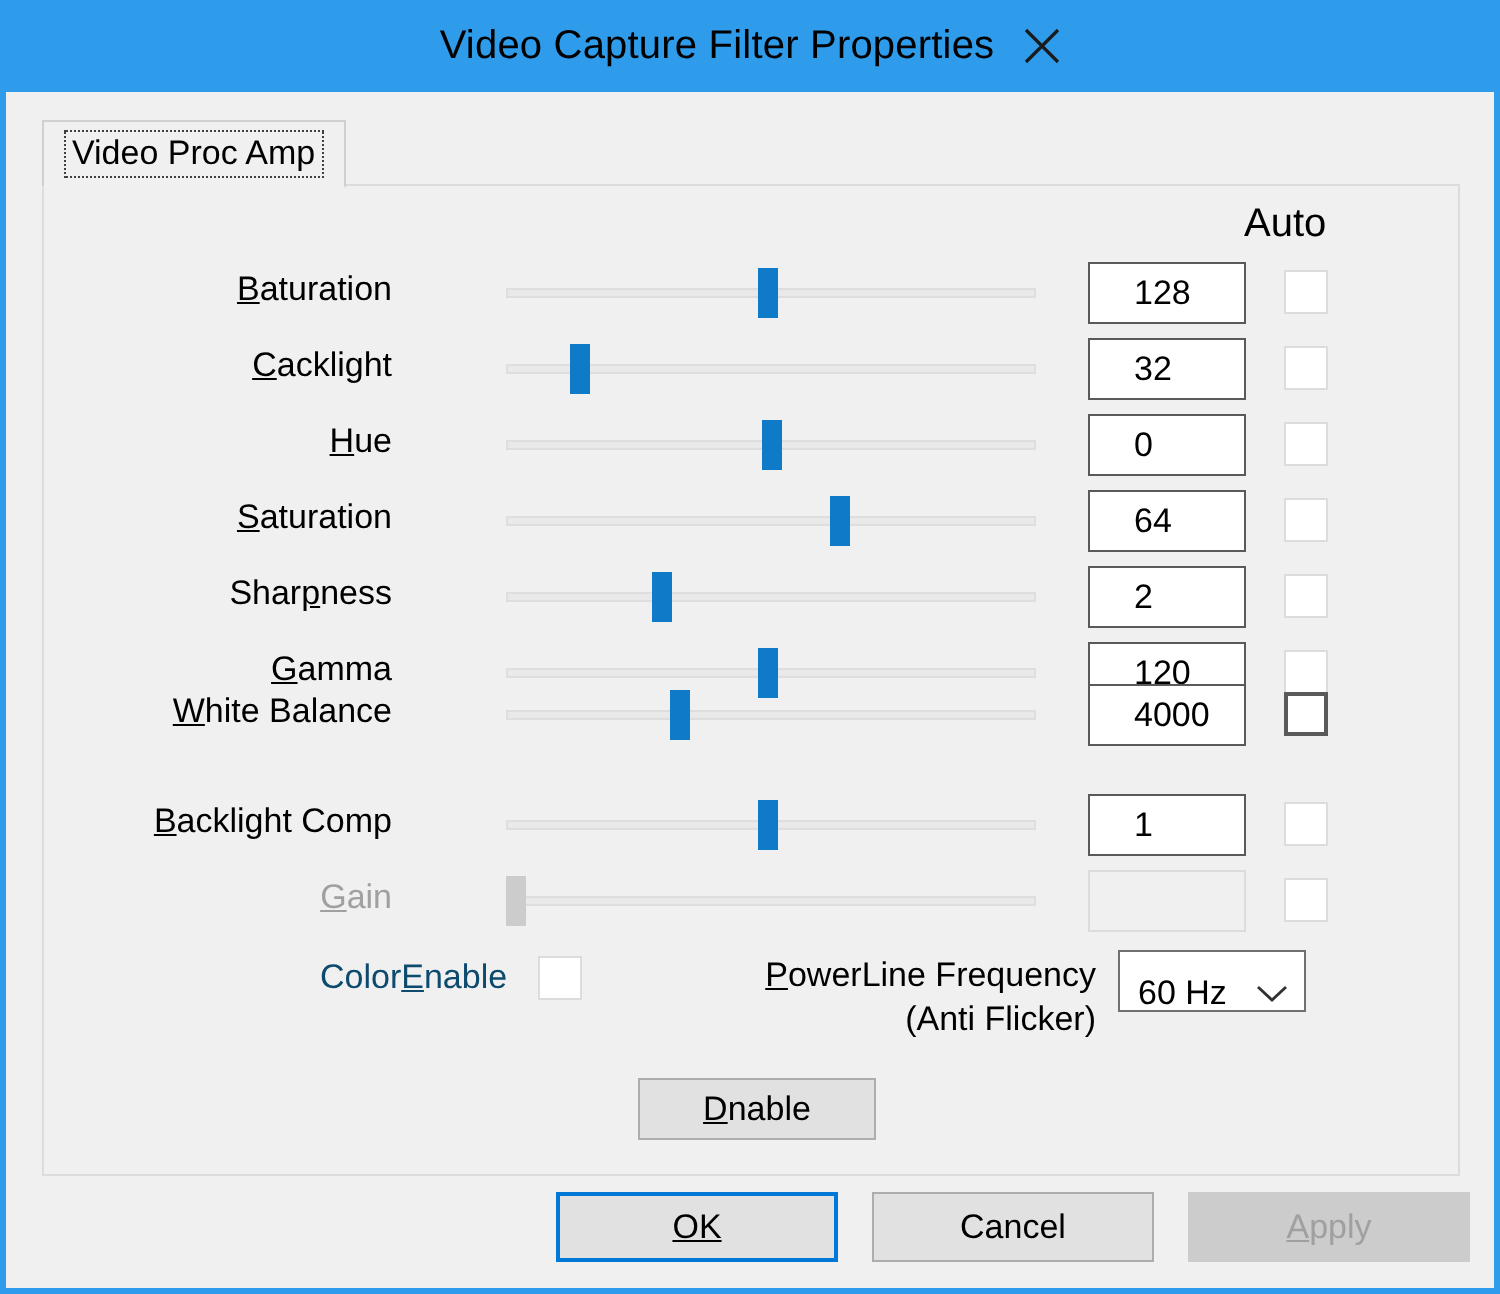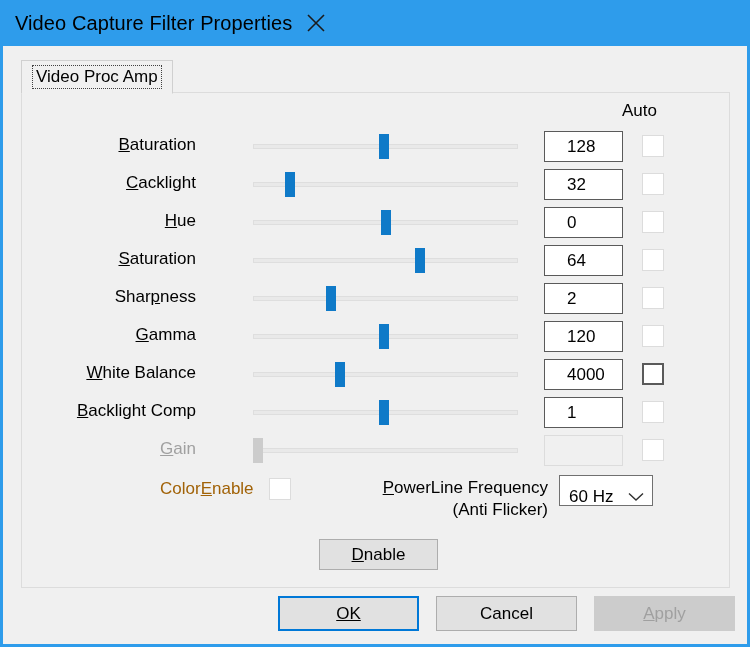--- a/index.html
+++ b/index.html
@@ -23,21 +23,21 @@
   
   .titlebar {
     position: absolute;
     left: -3px;
     top: 0;
     width: 750px;
     height: 46px;
     background: #2e9ceb;
     display: flex;
     align-items: center;
-    justify-content: flex-start;
+    justify-content: center;
   }
   .title-text {
     color: #000000;
     font-size: 20px;
     padding-left: 15px;
     letter-spacing: 0.1px;
     white-space: nowrap;
   }
   .close-btn {
     width: 48px;
@@ -99,21 +99,21 @@
     box-sizing: border-box;
     background: #f0f0f0;
     border: 1px solid #dcdcdc;
   }
 
   
   .auto-header {
     position: absolute;
     left: 619px;
     top: 101px;
-    font-size: 17px;
+    font-size: 20px;
     color: #000;
   }
 
   
   .row {
     position: absolute;
     left: 0;
     width: 709px;
     height: 30px;
     display: block;
@@ -189,21 +189,21 @@
     border: 1px solid #dcdcdc;
   }
   .autobox.enabled { border: 2px solid #5a5a5a; }
 
   
   .colorenable-label {
     position: absolute;
     left: 157px;
     top: 479px;
     font-size: 17px;
-    color: #a16207;
+    color: #0c4a6e;
   }
   .colorenable-box {
     position: absolute;
     left: 266px;
     top: 478px;
     width: 22px;
     height: 22px;
     box-sizing: border-box;
     background: #ffffff;
     border: 1px solid #dcdcdc;
@@ -358,21 +358,21 @@
       </div>
       <div class="row" style="top: 321px;">
         <div class="row-label"><span></span><u>G</u><span>amma</span></div>
         <div class="slider">
           <div class="track"></div>
           <div class="thumb" style="left: 49.6%;"></div>
         </div>
         <div class="valuebox">120</div>
         <div class="autobox"></div>
       </div>
-      <div class="row" style="top: 359px;">
+      <div class="row" style="top: 342px;">
         <div class="row-label"><span></span><u>W</u><span>hite Balance</span></div>
         <div class="slider">
           <div class="track"></div>
           <div class="thumb" style="left: 32.8%;"></div>
         </div>
         <div class="valuebox">4000</div>
         <div class="autobox enabled"></div>
       </div>
       <div class="row" style="top: 397px;">
         <div class="row-label"><span></span><u>B</u><span>acklight Comp</span></div>

